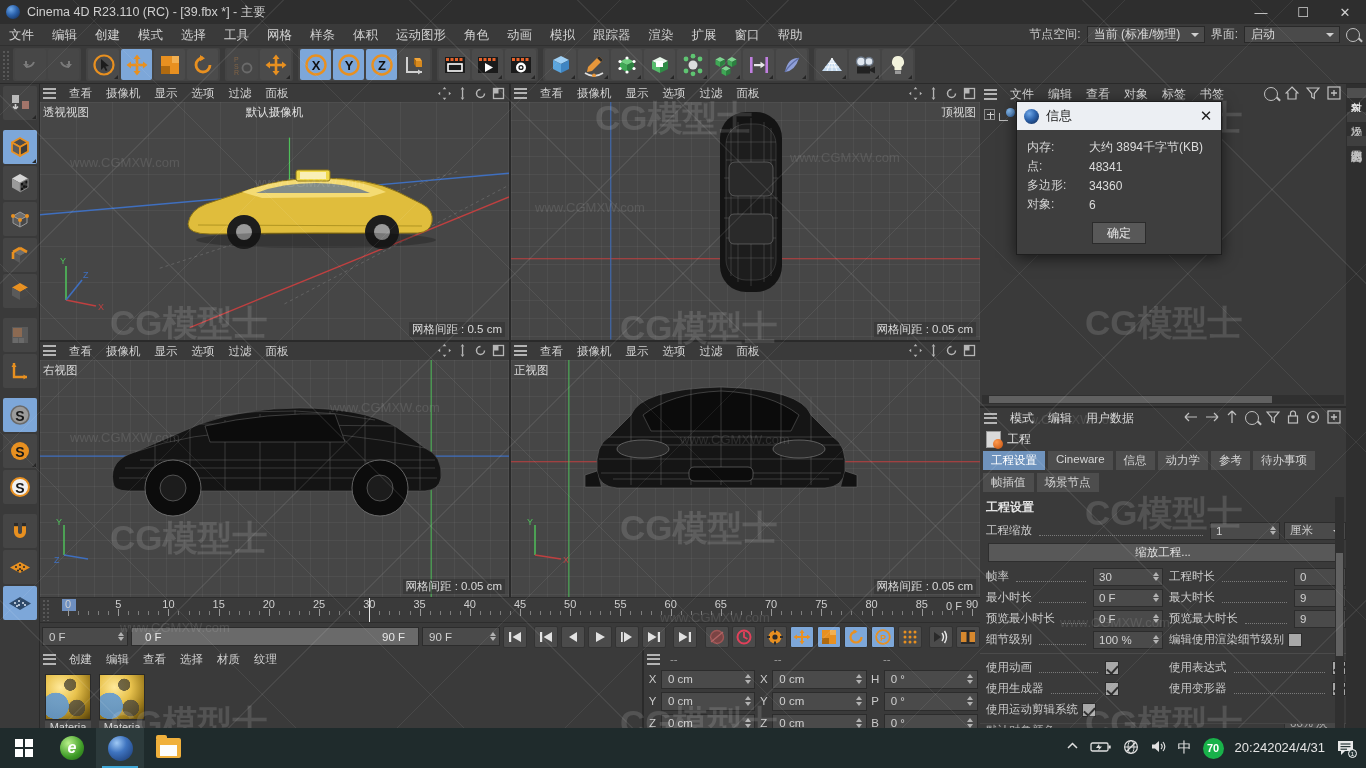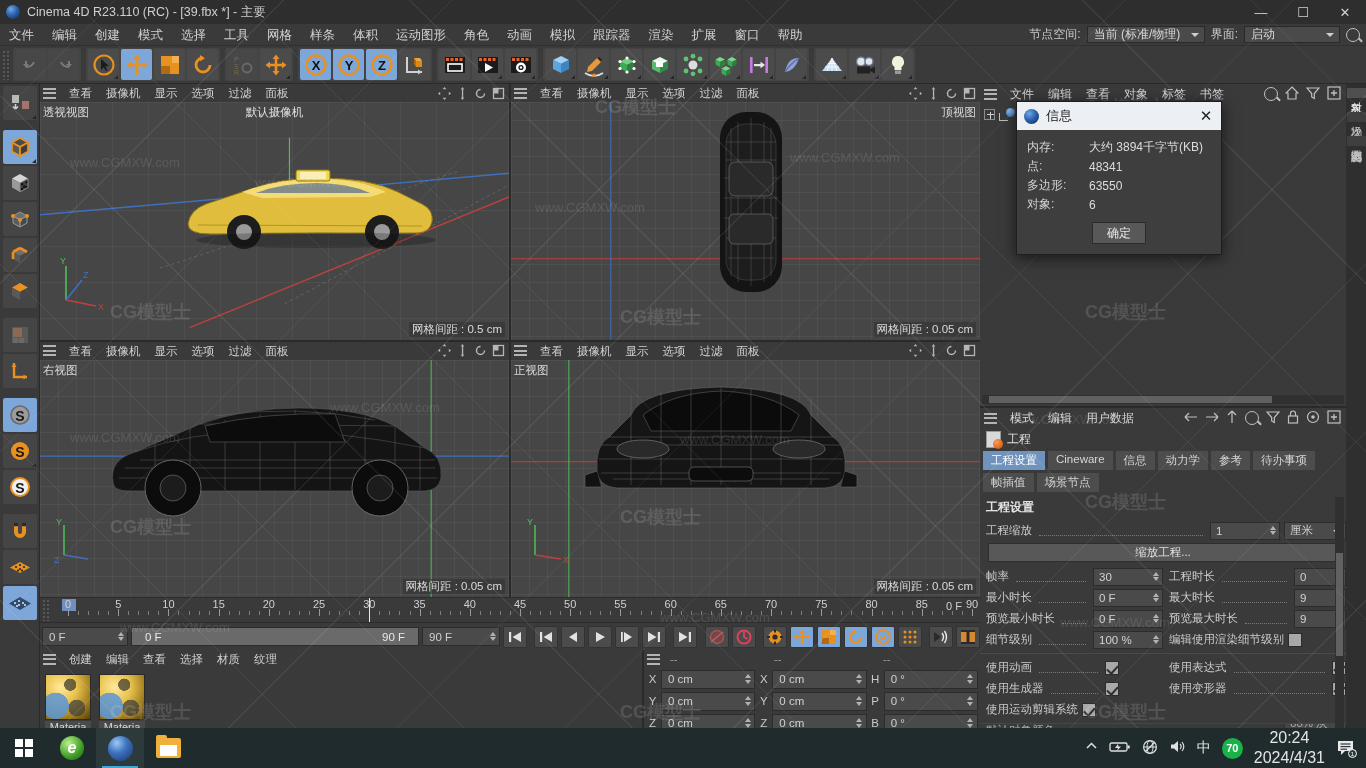--- a/index.html
+++ b/index.html
@@ -257,37 +257,37 @@
   .dlgbody{padding:8px 10px 10px;}
   .dlgrow{display:flex;height:19px;align-items:center;font-size:12px;}
   .dlgkey{width:62px;color:#d3d3d3;flex:0 0 62px;}
   .dlgval{color:#dcdcdc;}
   .dlgok{margin:8px auto 0;width:54px;height:22px;background:#585858;border:1px solid #2b2b2b;
          display:flex;align-items:center;justify-content:center;color:#e8e8e8;font-size:12px;font-family:Liberation Mono, monospace;}
 
   
   .wm { position:absolute; inset:0; pointer-events:none; z-index:45; overflow:hidden; }
   .wmtext { position:absolute; color:rgba(255,255,255,.11); font-size:13px; white-space:nowrap;}
-  .wmbig { position:absolute; font-size:18px; font-weight:bold; color:rgba(255,255,255,.13); white-space:nowrap;}
+  .wmbig { position:absolute; font-size:35px; font-weight:bold; color:rgba(255,255,255,.13); white-space:nowrap;}
   .wmdiag { position:absolute; inset:0;
     background-image:
       repeating-linear-gradient(45deg, transparent 0 118px, rgba(255,255,255,.07) 118px 119px),
       repeating-linear-gradient(-45deg, transparent 0 118px, rgba(255,255,255,.07) 118px 119px);}
 
   
   .taskbar { position:absolute; left:0; bottom:0; width:1366px; height:40px; background:#1f2b2c;
              display:flex; align-items:center; z-index:70; }
   .tbstart{width:48px;height:40px;display:flex;align-items:center;justify-content:center;}
   .winlogo{width:18px;height:18px;display:grid;grid-template-columns:1fr 1fr;grid-template-rows:1fr 1fr;gap:2px;}
   .winlogo i{background:#fff;display:block;}
   .tbitem{width:48px;height:40px;display:flex;align-items:center;justify-content:center;position:relative;}
   .tbitem.active{background:#2c3a3b;}
   .tbitem.active::after{content:"";position:absolute;left:6px;right:6px;bottom:0;height:2.5px;background:#3fa7d6;}
   .tray{margin-left:auto;display:flex;align-items:center;gap:11px;padding-right:10px;color:#e4e4e4;font-size:12px;}
-  .trayclock{display:flex;flex-direction:column;align-items:center;line-height:1.25;font-size:16px;}
+  .trayclock{display:flex;flex-direction:row;align-items:center;line-height:1.25;font-size:13px;}
   .greenpill{width:21px;height:21px;border-radius:50%;background:#19b24a;color:#fff;font-size:11px;
              display:flex;align-items:center;justify-content:center;font-weight:bold;}
   .notif{width:20px;height:20px;position:relative;}
 
   .ie-icon{width:24px;height:24px;border-radius:50%;
     background:radial-gradient(circle at 35% 30%,#b8f08a,#3f9c27 60%,#206014);
     display:flex;align-items:center;justify-content:center;color:#fff;font-size:16px;font-style:italic;font-weight:bold;}
   .c4d-task{width:25px;height:25px;border-radius:50%;
     background:radial-gradient(circle at 35% 28%,#9fc9f5 0%,#3f74c0 40%,#16346b 100%);}
   .folder-icon{width:25px;height:20px;background:#f0b03c;border-radius:2px;position:relative;}
@@ -1753,21 +1753,21 @@
     <div class="dlgrow">
       <span class="dlgkey">内存:</span>
       <span class="dlgval">大约 3894千字节(KB)</span>
     </div>
     <div class="dlgrow">
       <span class="dlgkey">点:</span>
       <span class="dlgval">48341</span>
     </div>
     <div class="dlgrow">
       <span class="dlgkey">多边形:</span>
-      <span class="dlgval">63550</span>
+      <span class="dlgval">34360</span>
     </div>
     <div class="dlgrow">
       <span class="dlgkey">对象:</span>
       <span class="dlgval">6</span>
     </div>
     <div class="dlgok">确定</div>
   </div>
 </div>
 
 <div class="taskbar">

